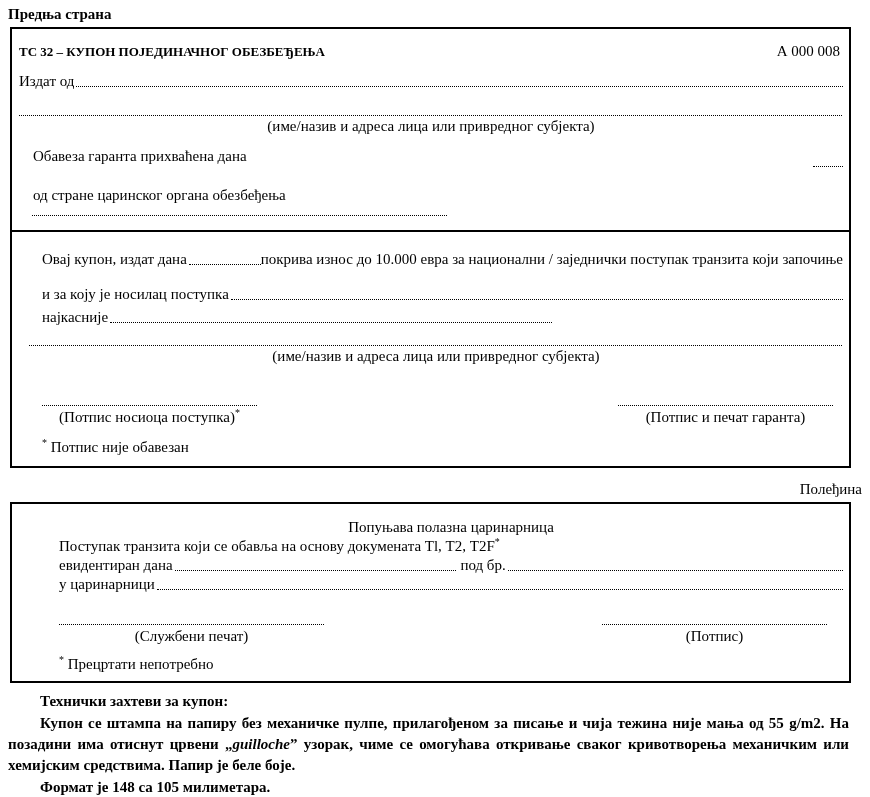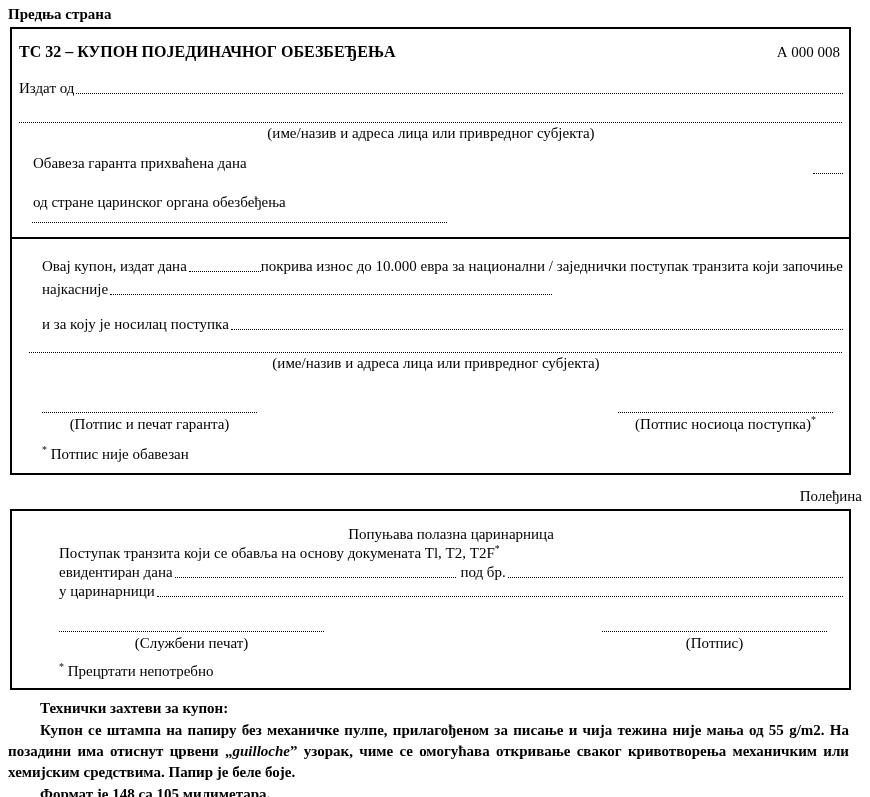--- a/index.html
+++ b/index.html
@@ -15,32 +15,32 @@
   .bold { font-weight:bold; }
 
   .box { border:2px solid #000; margin-left:2px; width:841px; box-sizing:border-box; }
 
   .sec { padding:10px 6px 14px 7px; }
   .sec1 { border-bottom:2px solid #000; }
   .sec2 { padding:17px 6px 10px 17px; }
 
   .row { line-height:19px; }
   .title-row { display:flex; justify-content:space-between; align-items:baseline; margin:4px 3px 10px 0; }
-  .doc-title { font-weight:bold; font-size:16px; }
+  .doc-title { font-weight:bold; font-size:13px; }
 
   .leader { display:flex; align-items:baseline; line-height:19px; }
   .leader .lbl { white-space:nowrap; }
   .dots { flex:1 1 auto; height:0; border-bottom:1.4px dotted #000; align-self:flex-end; margin:0 0 4px 2px; min-width:30px; }
   .dots-fixed { flex:0 1 auto; }
   .dotline { height:0; border-bottom:1.4px dotted #000; }
   .dotline.full { margin:24px 1px 0 0; }
   .indent { margin-left:14px;flex-direction:column; }
   .caption { text-align:center; line-height:18px; margin-top:1px; }
 
-  .row-issued { margin-top:18px; }
+  .row-issued { margin-top:12px; }
   .row-obligation { margin-top:12px; }
   .row-customs { margin-top:15px; line-height:19px; }
   .short-line { width:415px; margin:10px 0 0 13px; }
 
   .coupon { display:flex; align-items:baseline; line-height:20px; margin-left:13px; }
   .coupon .txt { white-space:nowrap; }
   .coupon .dots { flex:1 1 130px; max-width:140px; }
   .row-latest { margin-left:13px; margin-top:4px; }
   .row-latest .dots { flex:0 0 442px; }
   .row-holder { margin-left:13px; margin-top:16px; }
@@ -93,39 +93,39 @@
       <div class="row row-customs indent">од стране царинског органа обезбеђења</div>
       <div class="dotline short-line"></div>
     </div>
 
     <div class="sec sec2">
       <div class="coupon">
         <span class="txt">Овај купон, издат дана</span>
         <span class="dots"></span>
         <span class="txt">покрива износ до 10.000 евра за национални / заједнички поступак транзита који започиње</span>
       </div>
+      <div class="leader row-holder">
+        <span class="lbl">и за коју је носилац поступка</span>
+        <span class="dots"></span>
+      </div>
       <div class="leader row-latest">
         <span class="lbl">најкасније</span>
         <span class="dots dots-fixed"></span>
-      </div>
-      <div class="leader row-holder">
-        <span class="lbl">и за коју је носилац поступка</span>
-        <span class="dots"></span>
       </div>
       <div class="dotline full"></div>
       <div class="caption">(име/назив и адреса лица или привредног субјекта)</div>
 
       <div class="sig-row">
         <div class="sig-col">
           <div class="dotline"></div>
-          <div class="sig-caption">(Потпис и печат гаранта)</div>
+          <div class="sig-caption"><span>(Потпис носиоца поступка)</span><sup>*</sup></div>
         </div>
         <div class="sig-col">
           <div class="dotline"></div>
-          <div class="sig-caption"><span>(Потпис носиоца поступка)</span><sup>*</sup></div>
+          <div class="sig-caption">(Потпис и печат гаранта)</div>
         </div>
       </div>
 
       <div class="footnote"><sup>*</sup> <span>Потпис није обавезан</span></div>
     </div>
   </div>
 
   <div class="side-label back-label">Полеђина</div>
 
   <div class="box box-back">

